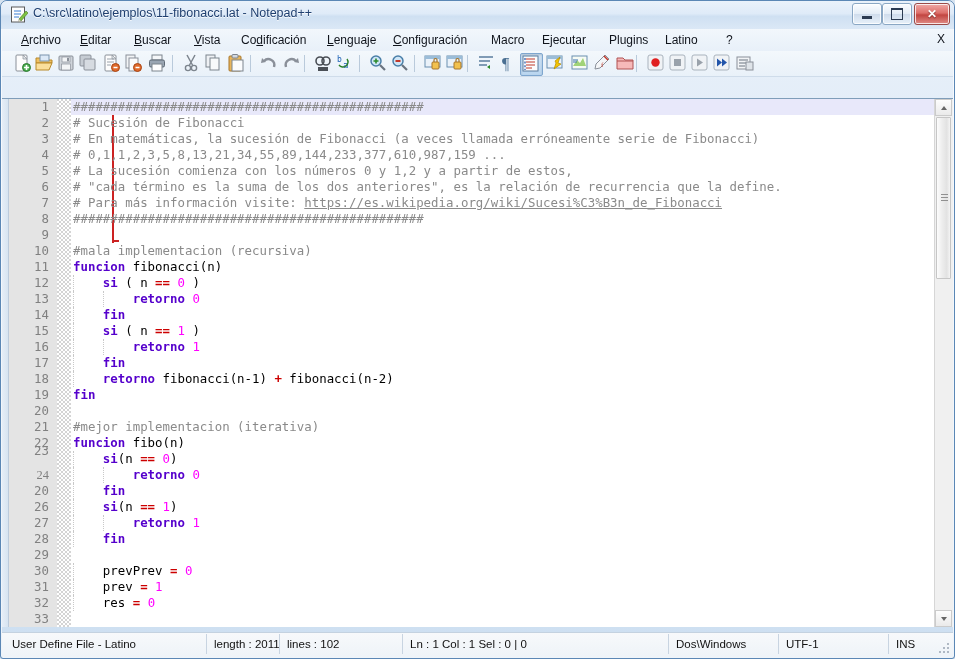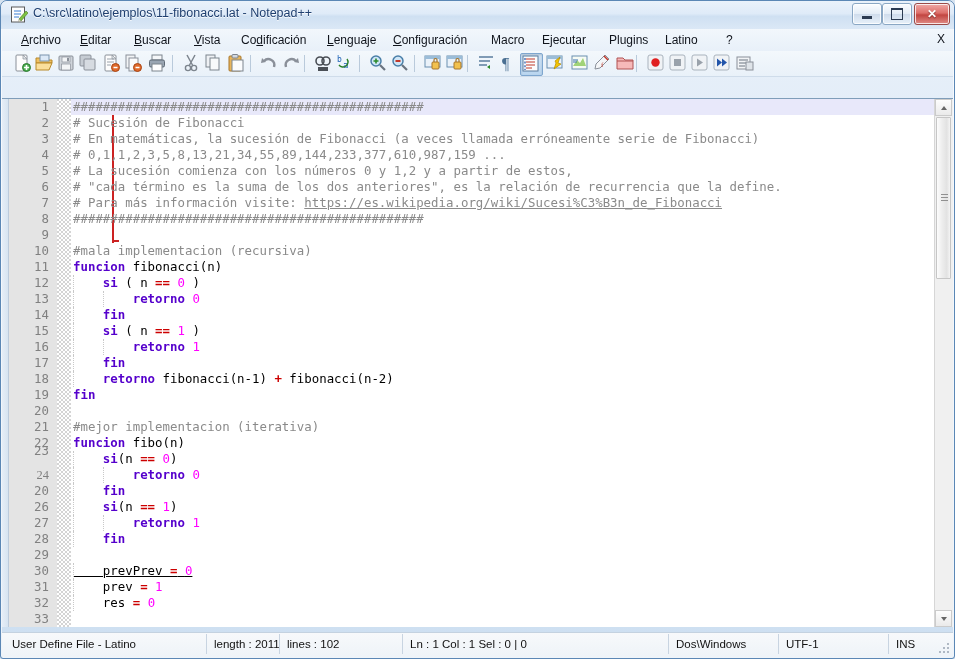--- a/index.html
+++ b/index.html
@@ -493,21 +493,21 @@
           <div class="ln" style="padding-left: 2px;"> </div>
           <div class="ln" style="padding-left: 2px;"><span class="c-com">#mejor implementacion (iterativa)</span></div>
           <div class="ln" style="padding-left: 2px;"><span class="c-kw">funcion</span><span class="c-txt"> fibo(n)</span></div>
           <div class="ln" style="padding-left: 2px;"><span class="indentguide" style="left: 2px;"></span><span class="c-txt">    </span><span class="c-kw">si</span><span class="c-txt">(n </span><span class="c-op">==</span><span class="c-txt"> </span><span class="c-num">0</span><span class="c-txt">)</span></div>
           <div class="ln" style="padding-left: 2px;"><span class="indentguide" style="left: 2px;"></span><span class="indentguide" style="left: 31.8px;"></span><span class="c-txt">        </span><span class="c-kw">retorno</span><span class="c-txt"> </span><span class="c-num">0</span></div>
           <div class="ln" style="padding-left: 2px;"><span class="indentguide" style="left: 2px;"></span><span class="c-txt">    </span><span class="c-kw">fin</span></div>
           <div class="ln" style="padding-left: 2px;"><span class="indentguide" style="left: 2px;"></span><span class="c-txt">    </span><span class="c-kw">si</span><span class="c-txt">(n </span><span class="c-op">==</span><span class="c-txt"> </span><span class="c-num">1</span><span class="c-txt">)</span></div>
           <div class="ln" style="padding-left: 2px;"><span class="indentguide" style="left: 2px;"></span><span class="indentguide" style="left: 31.8px;"></span><span class="c-txt">        </span><span class="c-kw">retorno</span><span class="c-txt"> </span><span class="c-num">1</span></div>
           <div class="ln" style="padding-left: 2px;"><span class="indentguide" style="left: 2px;"></span><span class="c-txt">    </span><span class="c-kw">fin</span></div>
           <div class="ln" style="padding-left: 2px;"> </div>
-          <div class="ln" style="padding-left: 2px; text-decoration: underline;"><span class="indentguide" style="left: 2px;"></span><span class="c-txt">    prevPrev </span><span class="c-op">=</span><span class="c-txt"> </span><span class="c-num">0</span></div>
+          <div class="ln" style="padding-left: 2px;"><span class="indentguide" style="left: 2px;"></span><span class="c-txt">    prevPrev </span><span class="c-op">=</span><span class="c-txt"> </span><span class="c-num">0</span></div>
           <div class="ln" style="padding-left: 2px;"><span class="indentguide" style="left: 2px;"></span><span class="c-txt">    prev </span><span class="c-op">=</span><span class="c-txt"> </span><span class="c-num">1</span></div>
           <div class="ln" style="padding-left: 2px;"><span class="indentguide" style="left: 2px;"></span><span class="c-txt">    res </span><span class="c-op">=</span><span class="c-txt"> </span><span class="c-num">0</span></div>
         </div>
     </div>
 
     <div id="vscroll">
       <div class="vs-arrow" id="vs-up">
           <div class="vs-tri"></div>
         </div>
       <div id="vs-thumb">

